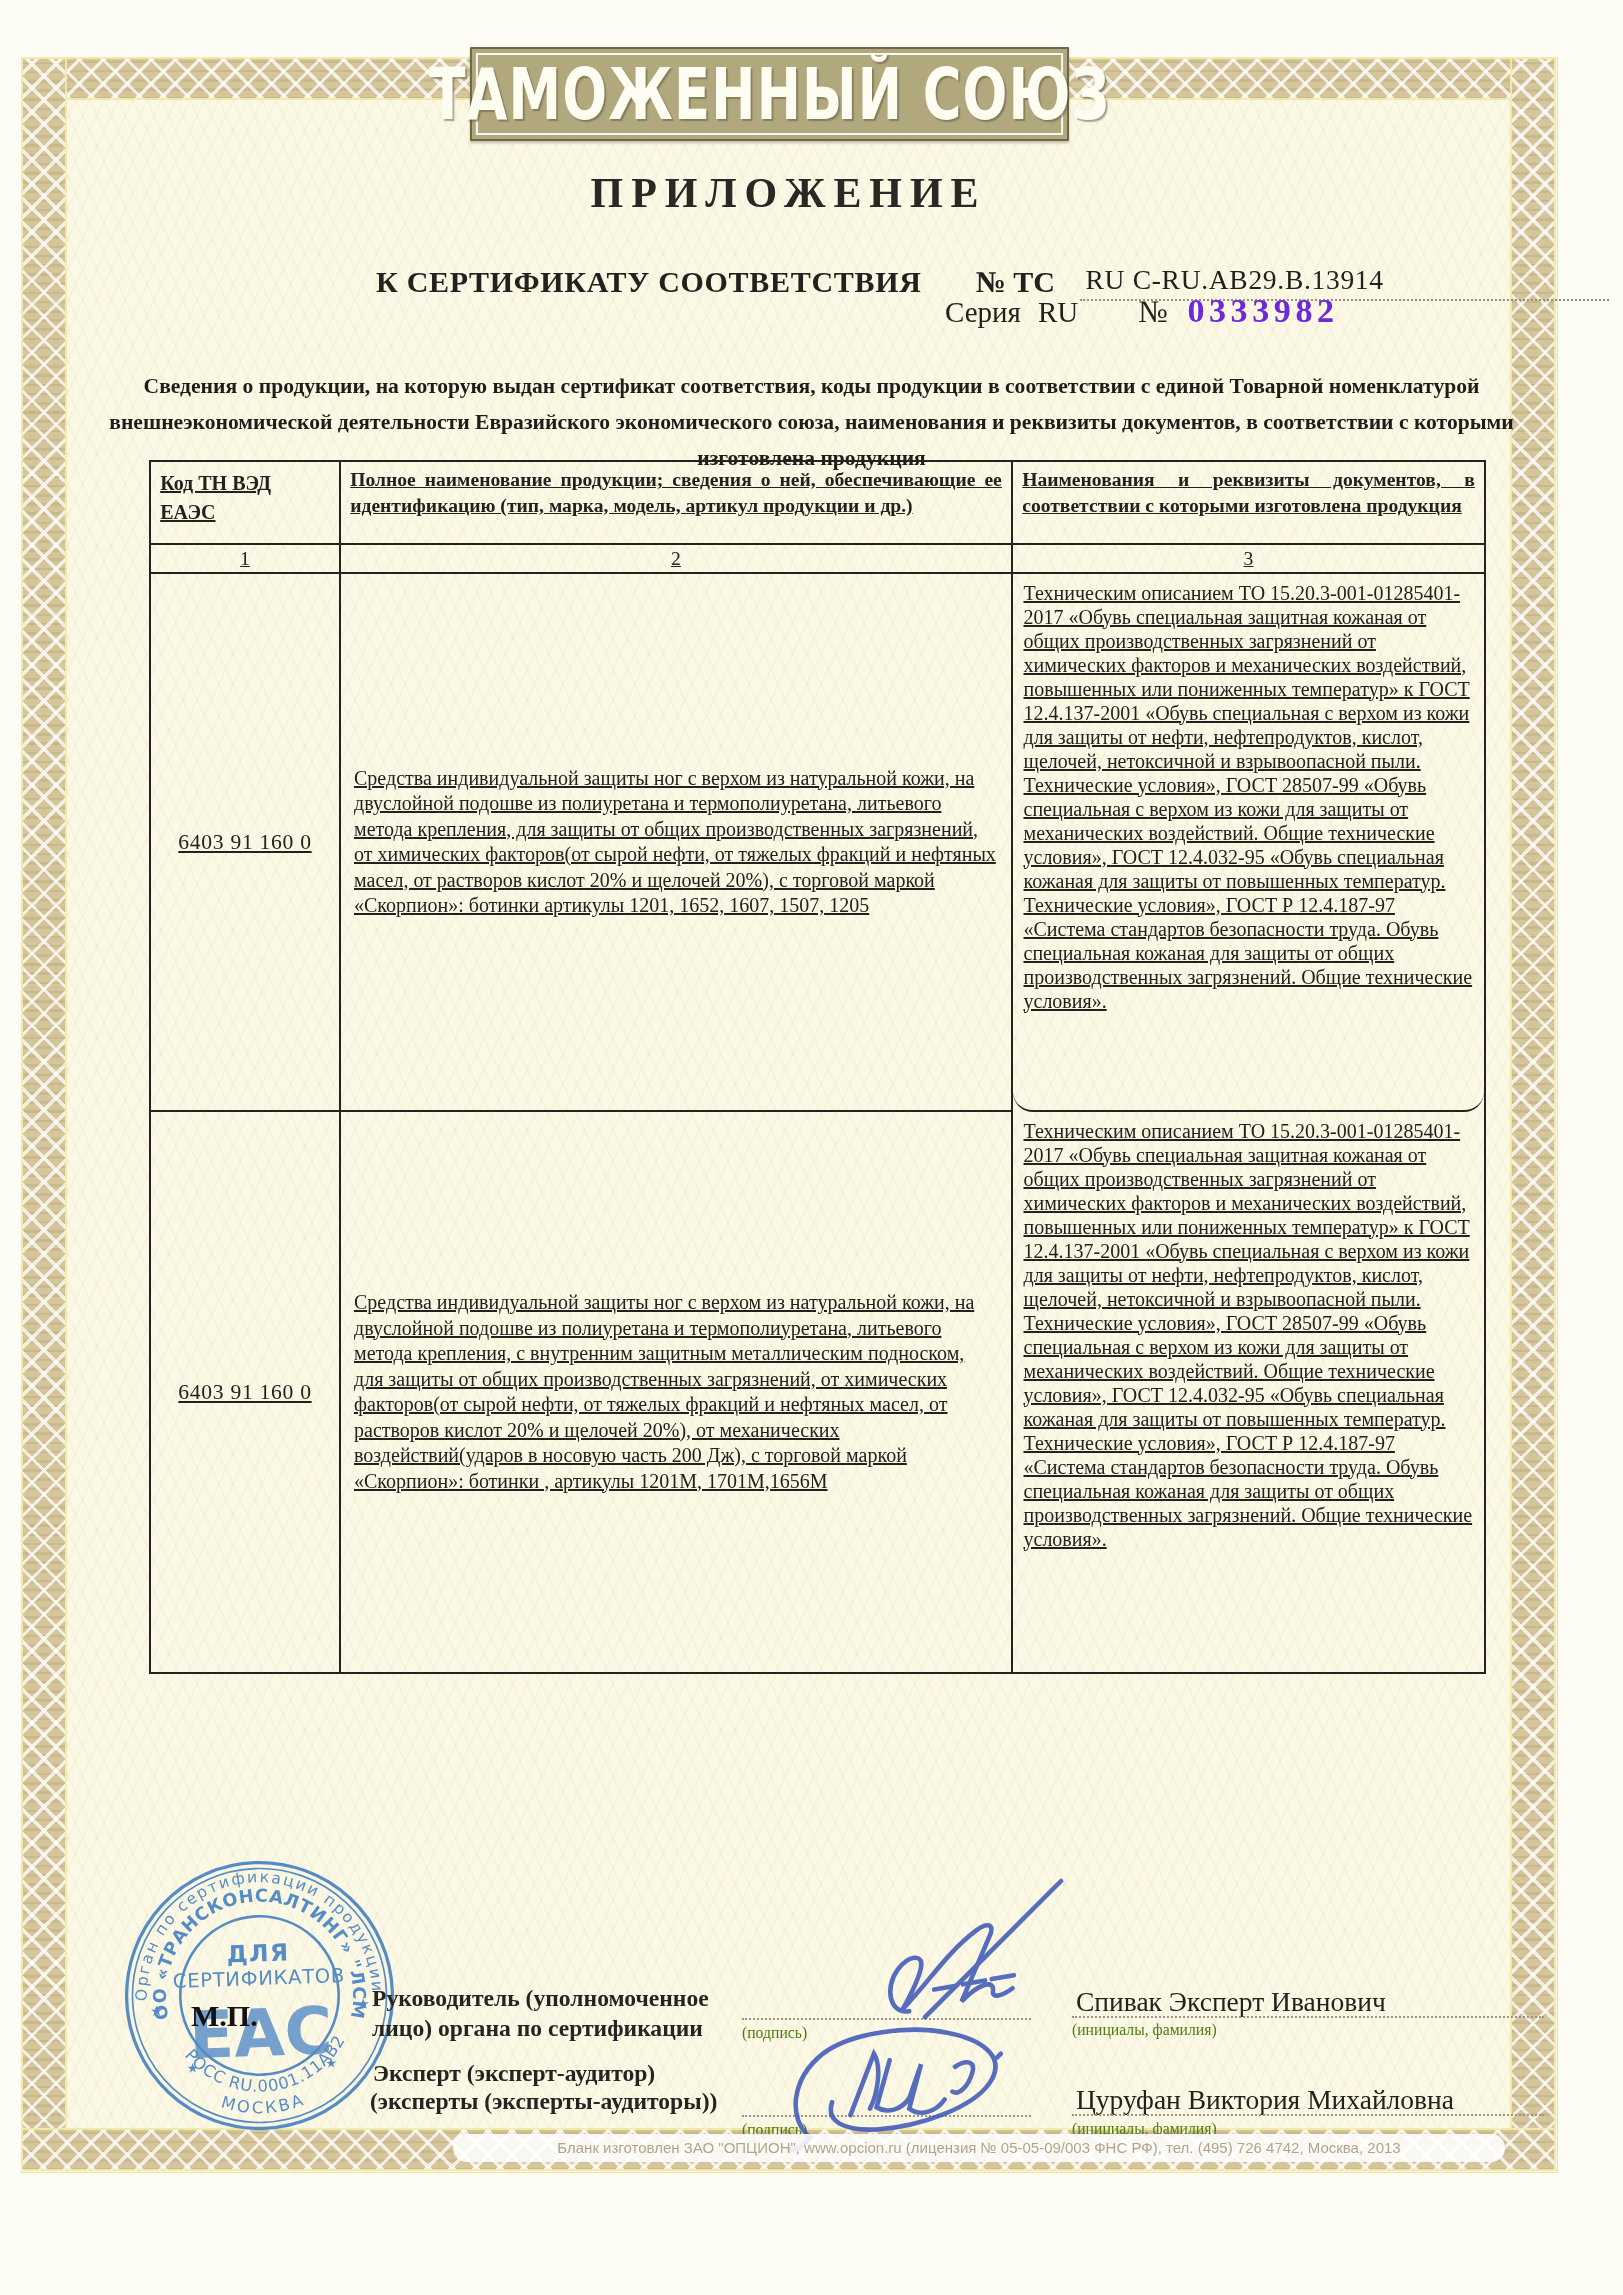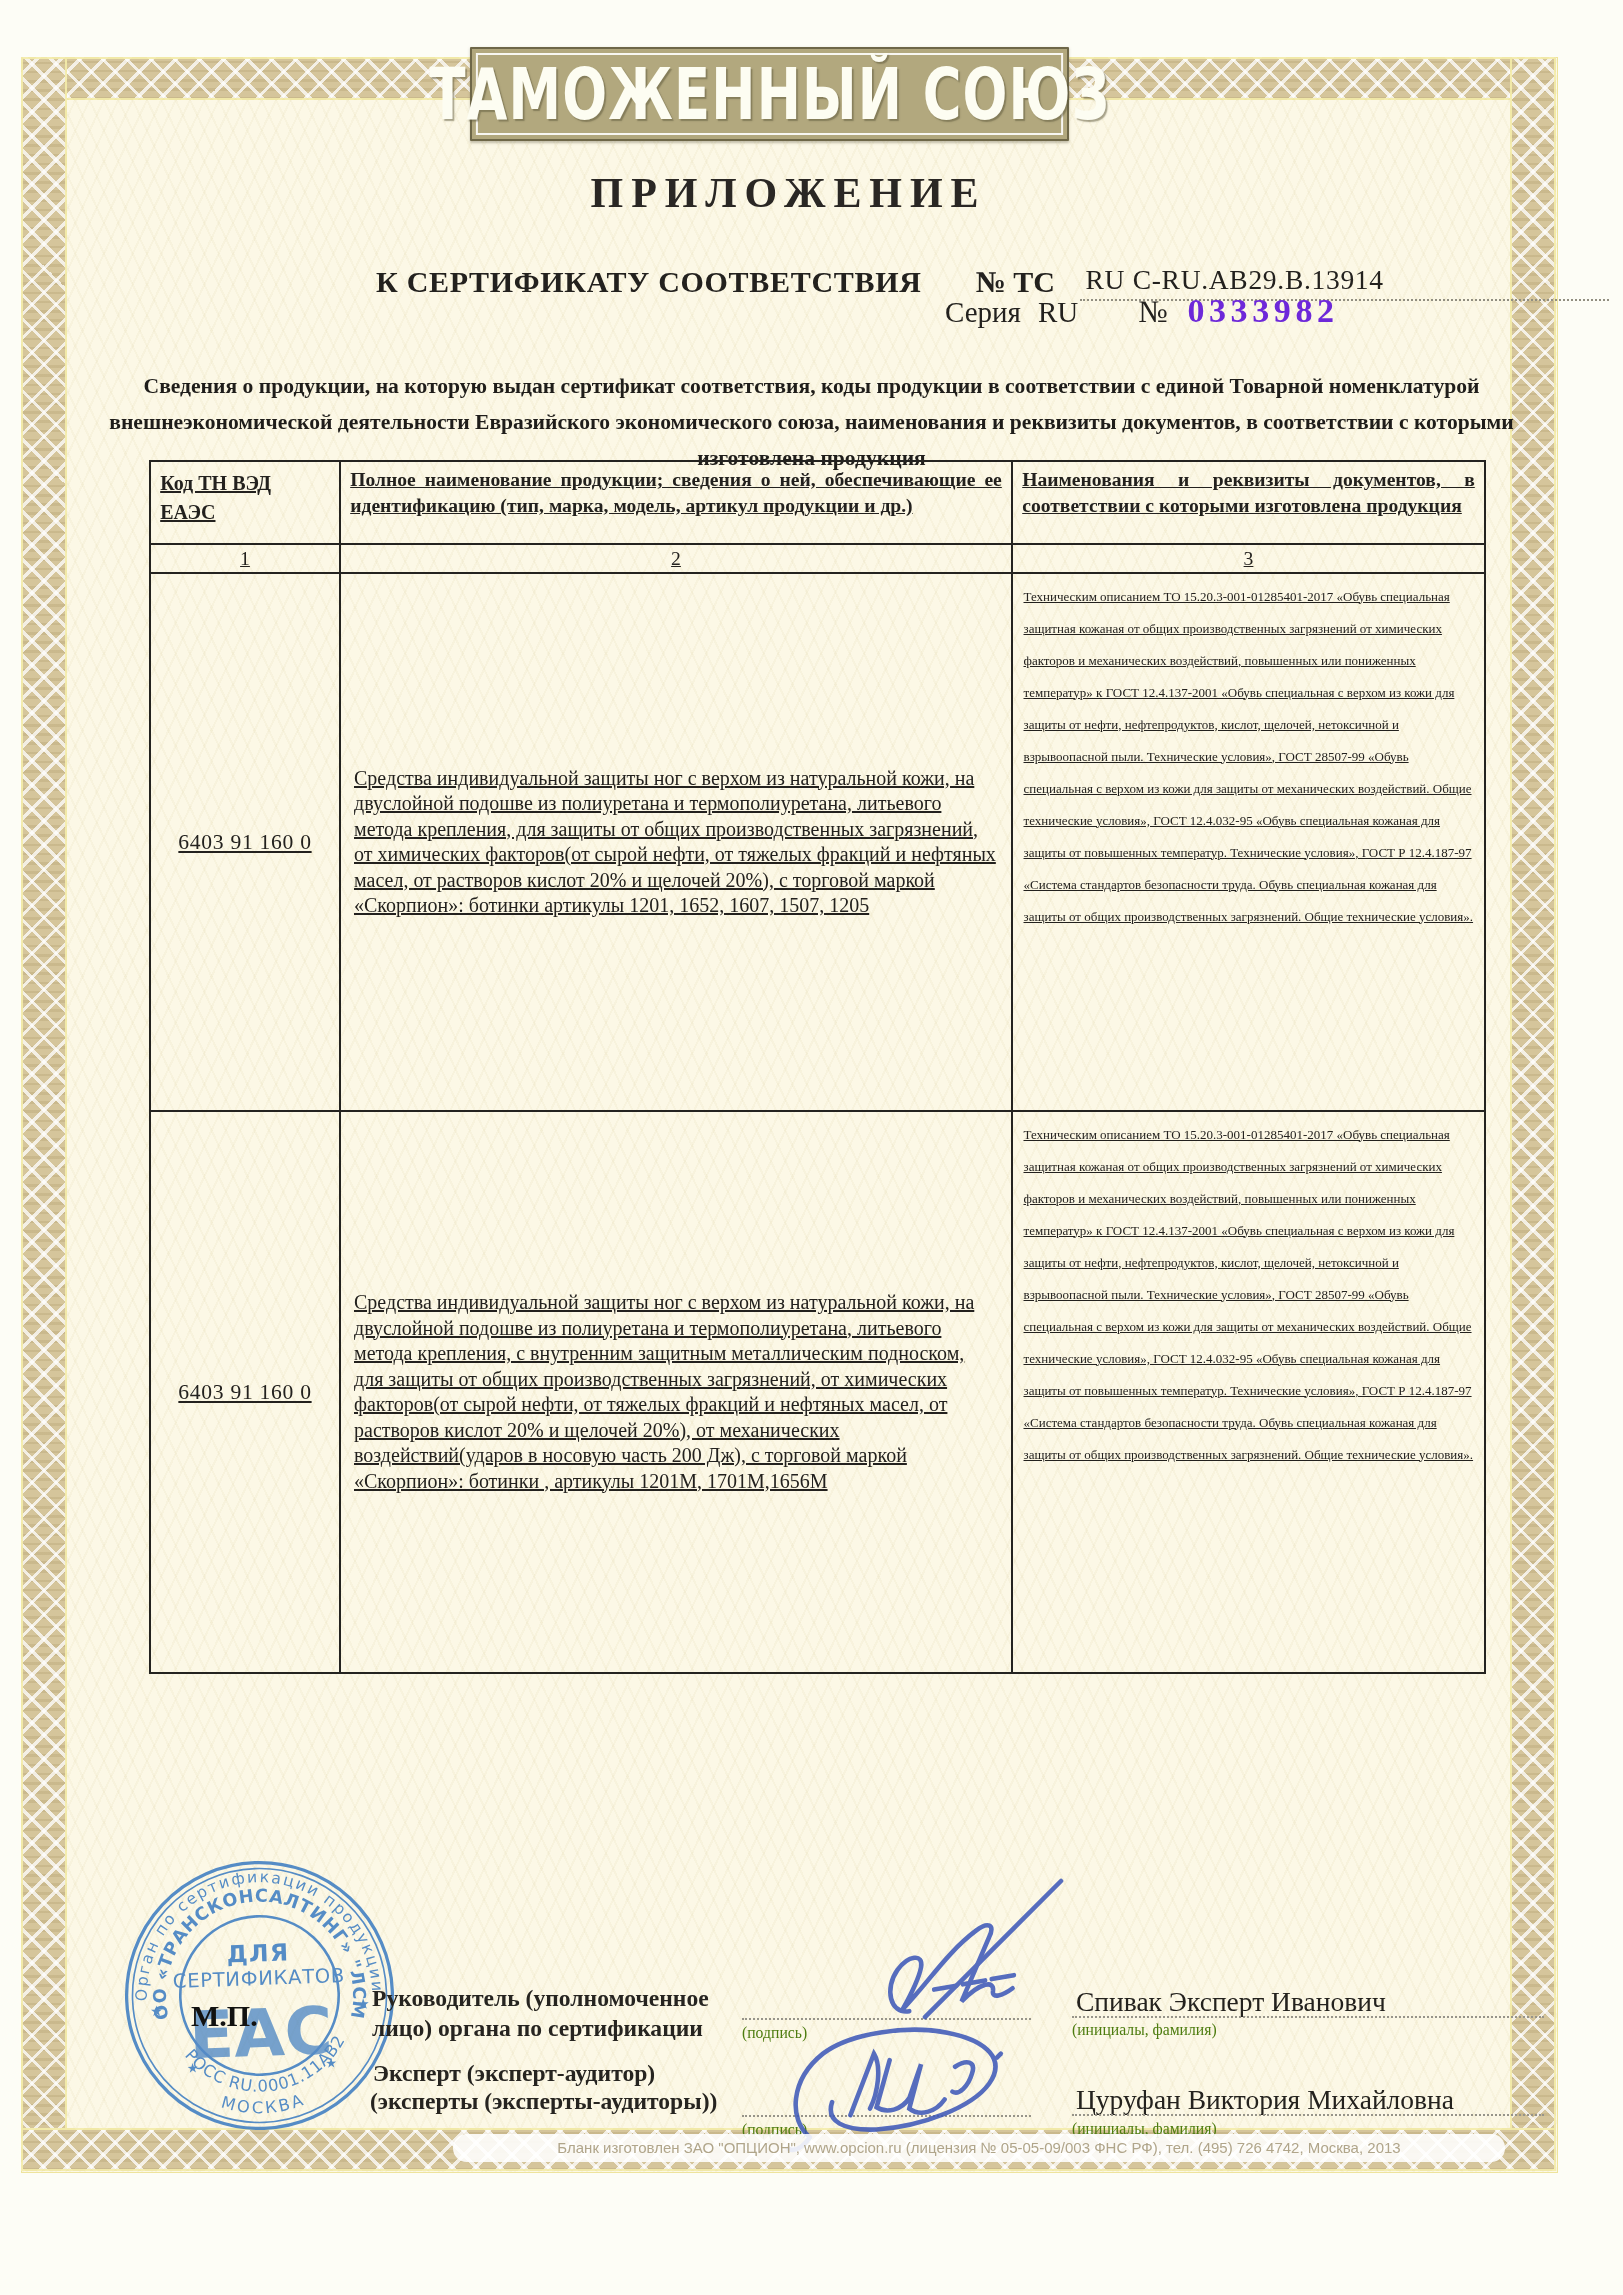--- a/index.html
+++ b/index.html
@@ -57,21 +57,21 @@
   .cell{border-right:2px solid #242320;border-bottom:2px solid #242320;box-sizing:border-box;
         font-size:19.6px;line-height:24px;text-decoration:underline;}
   .cell.c3{border-right:none;}
   .cell.rlast{border-bottom:none;}
   .hcell{font-weight:bold;font-size:19.6px;line-height:26px;padding:5.2px 9.2px 0 9.2px;
          text-align:justify;text-align-last:left;}
   .hcell.h1{text-align:left;font-size:20px;line-height:29px;padding-top:6.5px;}
   .numcell{display:flex;align-items:center;justify-content:center;font-size:19.6px;}
   .codecell{display:flex;align-items:center;justify-content:center;font-size:21.6px;letter-spacing:0.7px;}
   .desccell{display:flex;align-items:center;padding:0 13px;font-size:20px;line-height:25.5px;}
-  .doccell{padding:6.5px 9.2px 0 10.5px;font-size:13px;line-height:32px;}
+  .doccell{padding:6.5px 9.2px 0 10.5px;font-size:20px;line-height:24px;border-radius:20px;}
 
   
   .lbl{position:absolute;font-size:23.6px;font-weight:bold;color:#262420;white-space:nowrap;}
   .dotline{position:absolute;height:0;border-top:2px dotted #97948a;}
   .caption{position:absolute;font-size:15.7px;color:#4d7c0f;text-align:left;white-space:nowrap;}
   .person{position:absolute;font-size:27.5px;color:#24221e;white-space:nowrap;}
   .mp{position:absolute;left:191px;top:1999px;font-size:30px;font-weight:bold;color:#121210;}
 
   .stamp{position:absolute;left:124px;top:1860px;width:271px;height:271px;opacity:.88;
          transform:rotate(-2deg);}

